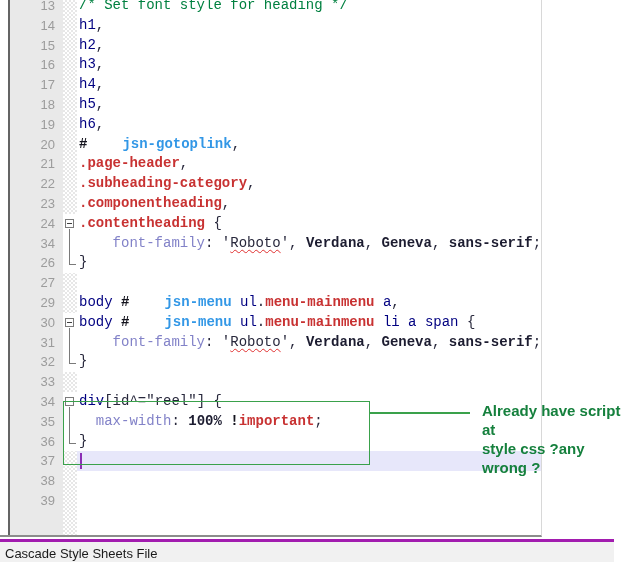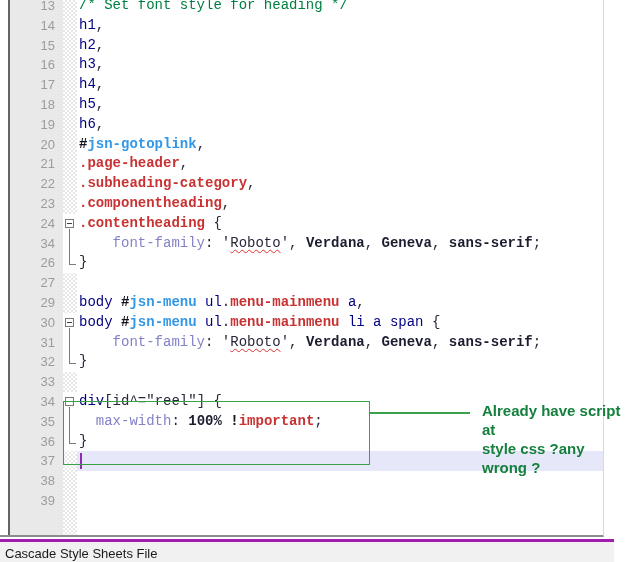--- a/index.html
+++ b/index.html
@@ -1,20 +1,20 @@
 <!DOCTYPE html>
 <html><head>
 <meta charset="utf-8">
 <style>
   * { margin:0; padding:0; box-sizing:border-box; }
   body { background:#fff; font-family:"Liberation Sans", sans-serif; }
   .screen { position:relative; width:638px; height:562px; background:#fff; overflow:hidden; }
 
   
-  .editor { position:absolute; left:0; top:0; width:604px; height:537px; background:#fff; border-bottom:2px solid #8c8c8c; border-right:1px solid #d8d8d8; overflow:hidden; }
+  .editor { position:absolute; left:0; top:0; width:542px; height:537px; background:#fff; border-bottom:2px solid #8c8c8c; border-right:1px solid #d8d8d8; overflow:hidden; }
   .left-border { position:absolute; left:8px; top:0; width:2px; height:537px; background:#646464; }
   .gutter-bg { position:absolute; left:10px; top:0; width:53px; height:535px; background:#e9e9e9; }
   .foldmargin-bg { position:absolute; left:63px; top:0; width:14px; height:535px;
     background-image:conic-gradient(#e7e7e7 25%, #ffffff 0 50%, #e7e7e7 0 75%, #ffffff 0);
     background-size:4px 4px; }
 
   
   .rows { position:absolute; left:0; top:-4px; width:638px; }
   .row { display:flex; height:19.8px; align-items:stretch; }
   .num-cell { width:63px; padding-right:8px; text-align:right; font-size:13px; line-height:19.8px;
@@ -30,21 +30,21 @@
   .fold-box::after { content:""; position:absolute; left:1px; top:3px; width:5px; height:1px; background:#404040; }
   .fold-line-below { position:absolute; left:6px; top:15px; width:1px; bottom:0; background:#7a7a7a; }
   .fold-line-full { position:absolute; left:6px; top:0; width:1px; height:100%; background:#7a7a7a; }
   .fold-line-half { position:absolute; left:6px; top:0; width:1px; height:12px; background:#7a7a7a; }
   .fold-elbow { position:absolute; left:6px; top:11px; width:7px; height:1px; background:#7a7a7a; }
 
   
   .tk-comment { color:#008040; }
   .tk-element { color:#000080; }
   .tk-hash { color:#14141e; font-weight:bold; }
-  .tk-id { color:#3297e6; font-weight:bold; }
+  .tk-id { color:#3297e6; font-weight:bold;margin-left:35px; }
   .tk-class { color:#c83232; font-weight:bold; }
   .tk-prop { color:#8282c8;margin-top:32px; }
   .tk-value { color:#1c1c30; font-weight:bold; }
   .tk-str { color:#28283c; }
   .tk-punct { color:#28283c; }
   .tk-plain { color:#28283c; }
   .misspell { text-decoration:underline wavy #e03030 1px; text-underline-offset:2px; }
 
   
   .caret { position:absolute; left:3px; top:2px; width:2px; height:16px; background:#8a2fb4; }

